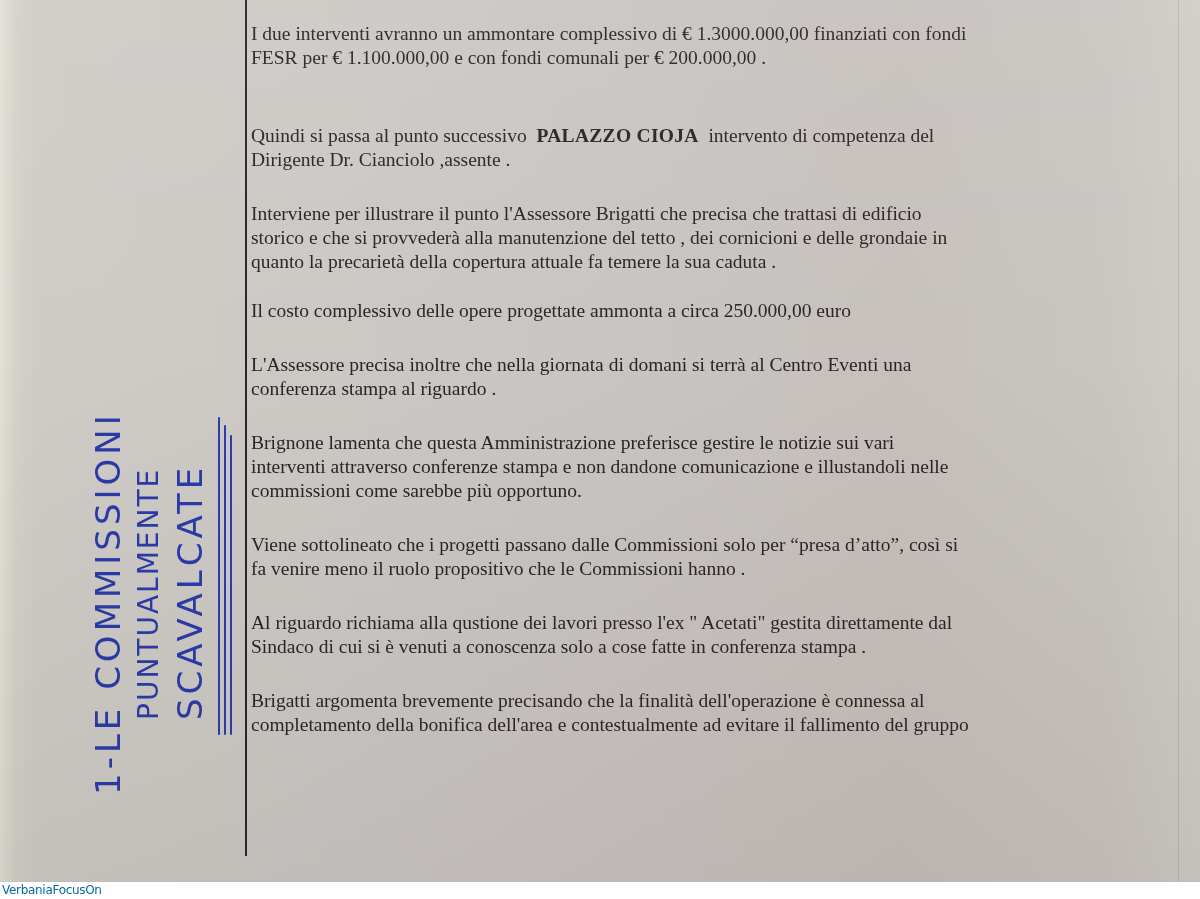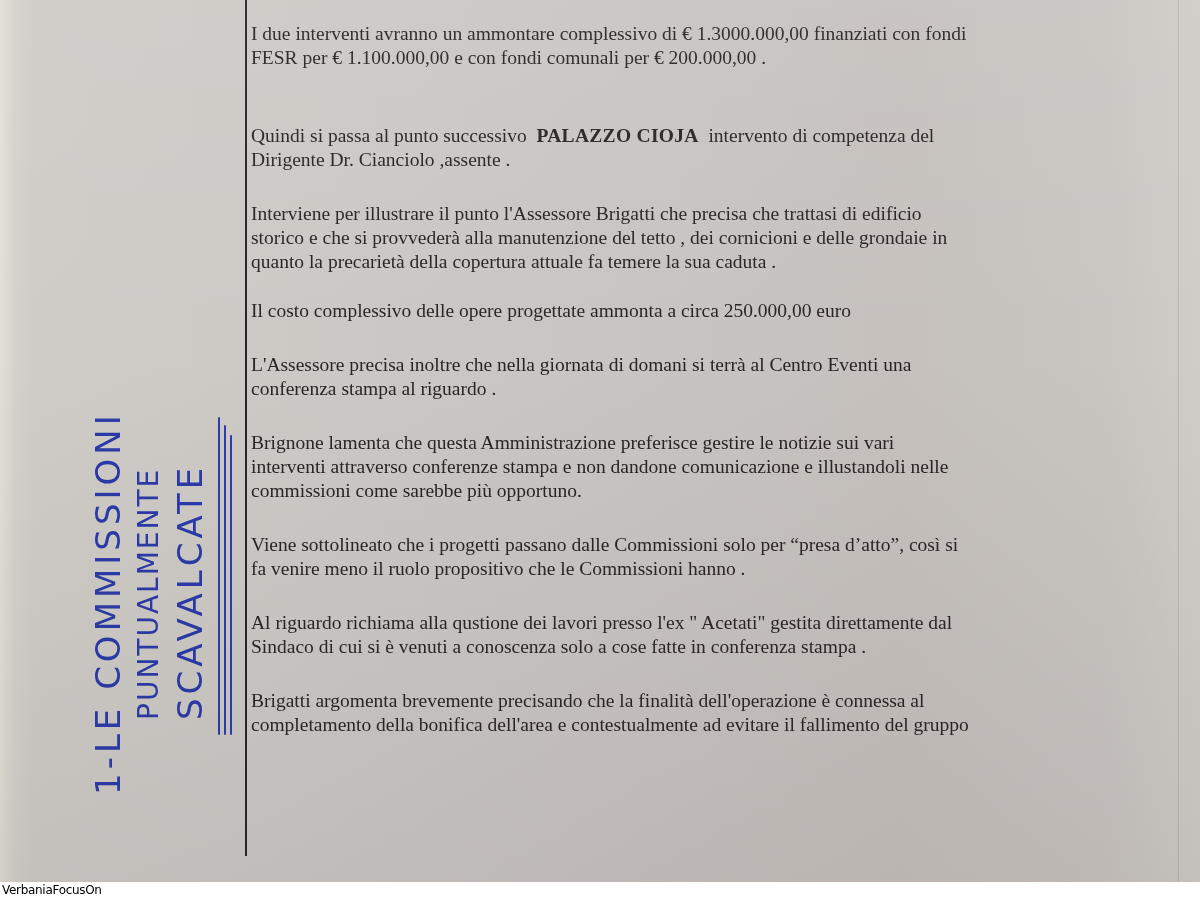--- a/index.html
+++ b/index.html
@@ -92,21 +92,21 @@
       width: 2px;
       border-radius: 1px;
     }
     .caption {
       position: absolute;
       left: 2px;
       top: 883px;
       font-family: "DejaVu Sans", sans-serif;
       font-size: 12px;
       line-height: 14px;
-      color: #000000;
+      color: #0369a1;
       letter-spacing: -0.3px;
     }
     .ghost {
       position: absolute;
       font-family: "Liberation Serif", serif;
       font-size: 17px;
       color: rgba(90,80,80,0.12);
       white-space: nowrap;
       transform: scaleX(-1);
     }

